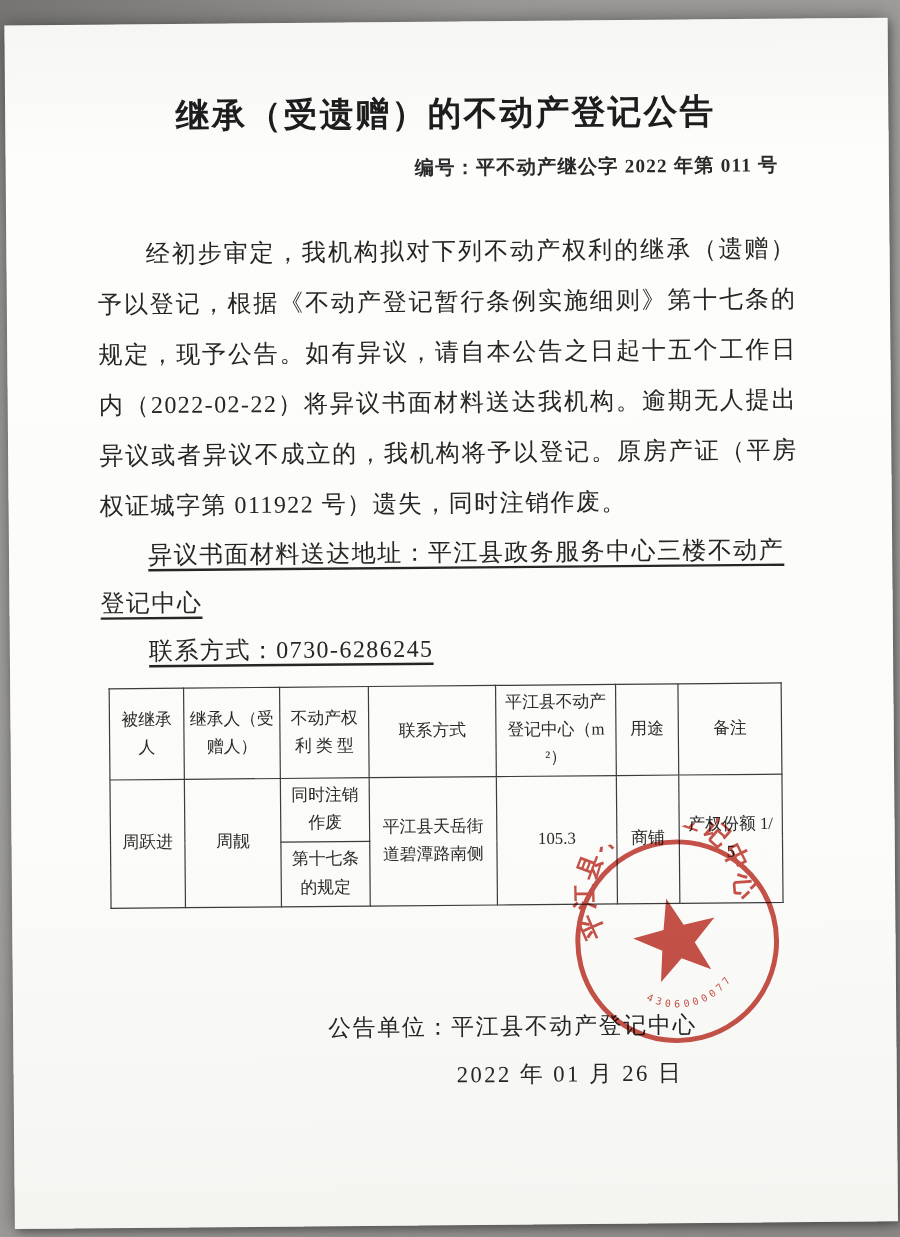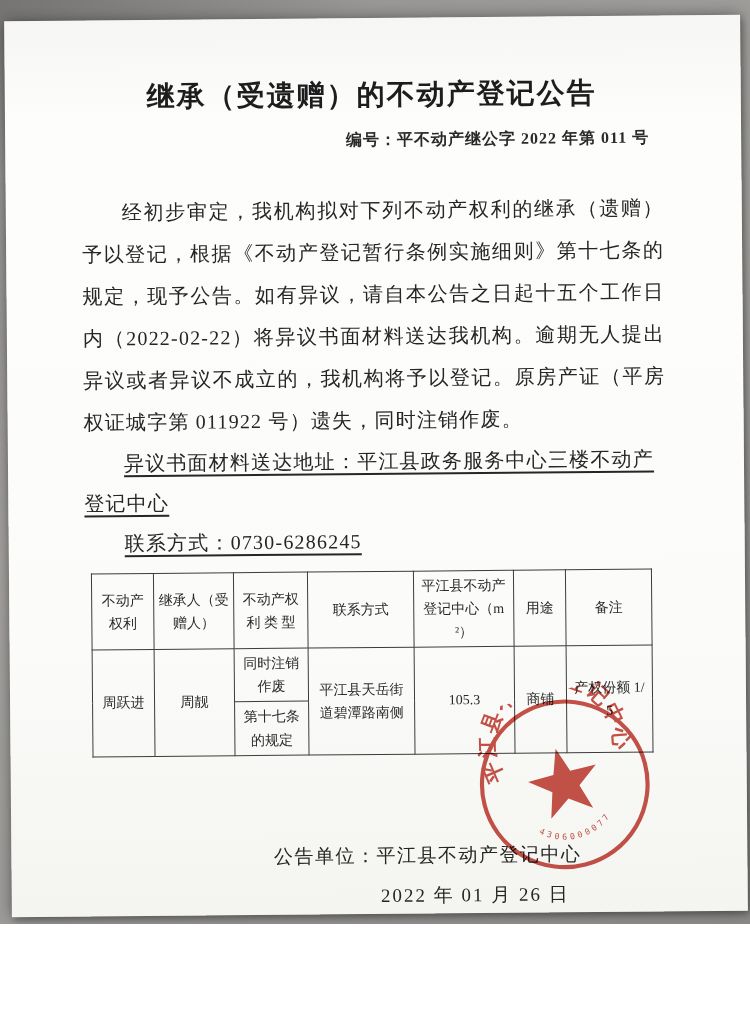--- a/index.html
+++ b/index.html
@@ -1,21 +1,21 @@
 <!DOCTYPE html>
 <html><head>
 <meta charset="utf-8">
 <style>
   * { margin: 0; padding: 0; box-sizing: border-box; }
   html, body { width: 750px; height: 1031px; overflow: hidden; }
   body { font-family: "Liberation Serif", "DejaVu Serif", serif; }
 
   .scan {
     position: relative;
-    width: 750px; height: 924px;
+    width: 750px; height: 1031px;
     background: linear-gradient(155deg, #757473 0%, #999896 14%, #a5a4a1 45%, #9b9a98 78%, #8a8987 100%);
     overflow: hidden;
   }
 
   .paper {
     position: absolute;
     left: 8px; right: 6px; top: 18px; bottom: 10px;
     background: linear-gradient(180deg, #f6f6f4 0%, #fdfdfb 12%, #fbfbf9 70%, #f4f4f1 100%);
     transform: rotate(-0.5deg);
     transform-origin: 50% 50%;
@@ -143,21 +143,21 @@
         <col style="width:62px">
         <col style="width:80px">
         <col style="width:74px">
         <col style="width:106px">
         <col style="width:100px">
         <col style="width:52px">
         <col style="width:86px">
       </colgroup>
       <tbody>
         <tr class="header-row">
-          <th>不动产权利</th>
+          <th>被继承人</th>
           <th>继承人（受赠人）</th>
           <th>不动产权利 类 型</th>
           <th>联系方式</th>
           <th>平江县不动产登记中心（m²）</th>
           <th>用途</th>
           <th>备注</th>
         </tr>
         <tr class="data-row">
           <td rowspan="2">周跃进</td>
           <td rowspan="2">周靓</td>

